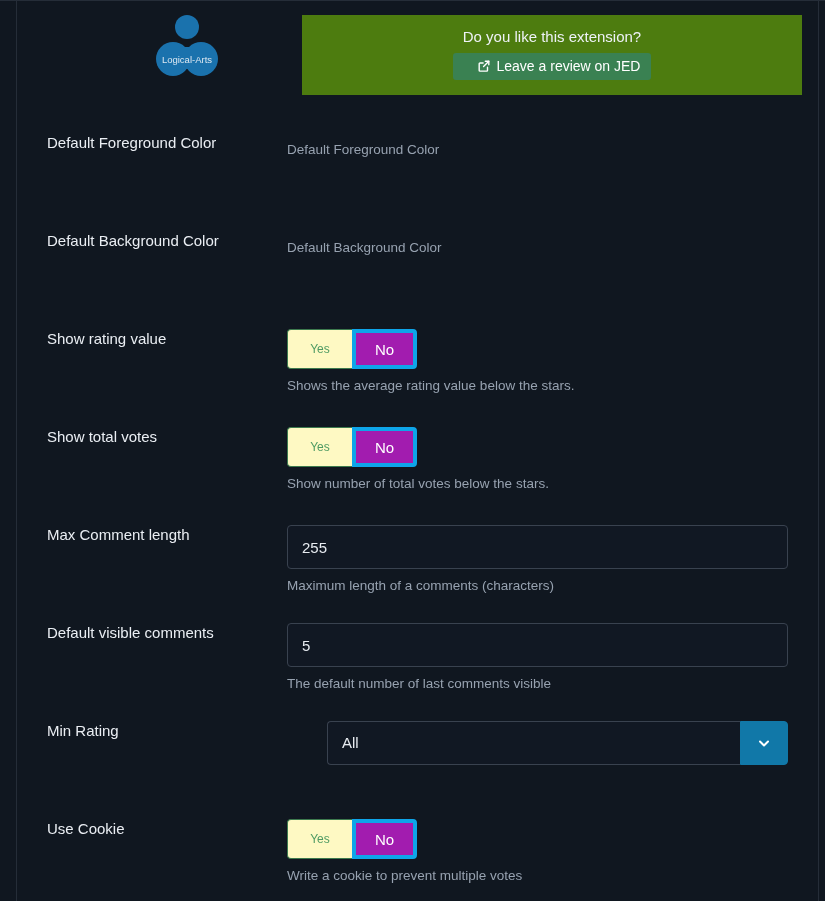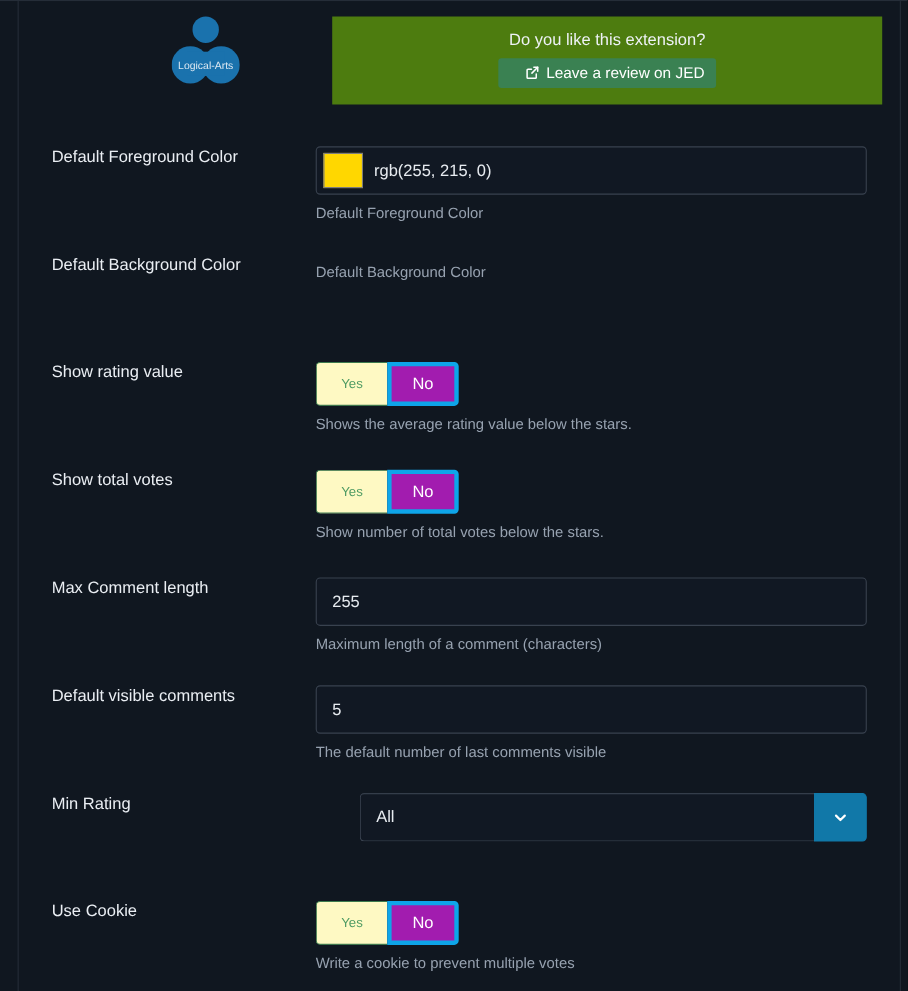--- a/index.html
+++ b/index.html
@@ -187,24 +187,20 @@
           </svg>
         </span>
         <span>Leave a review on JED</span>
       </button>
     </div>
   </div>
 
   <div class="row" style="top:132px;">
     <div class="row-label">Default Foreground Color</div>
     <div class="row-control">
-      <div class="inp color-field">
-        <span class="swatch" style="background:#ffd700"></span>
-        <span class="color-val">rgb(255, 215, 0)</span>
-      </div>
       <span class="help">Default Foreground Color</span>
     </div>
   </div>
 
   <div class="row" style="top:230px;">
     <div class="row-label">Default Background Color</div>
     <div class="row-control">
       <span class="help">Default Background Color</span>
     </div>
   </div>
@@ -230,21 +226,21 @@
       <span class="help">Show number of total votes below the stars.</span>
     </div>
   </div>
 
   <div class="row" style="top:524px;">
     <div class="row-label">Max Comment length</div>
     <div class="row-control">
       <div class="inp">
         <span>255</span>
       </div>
-      <span class="help">Maximum length of a comment (characters)</span>
+      <span class="help">Maximum length of a comments (characters)</span>
     </div>
   </div>
 
   <div class="row" style="top:622px;">
     <div class="row-label">Default visible comments</div>
     <div class="row-control">
       <div class="inp">
         <span>5</span>
       </div>
       <span class="help">The default number of last comments visible</span>

